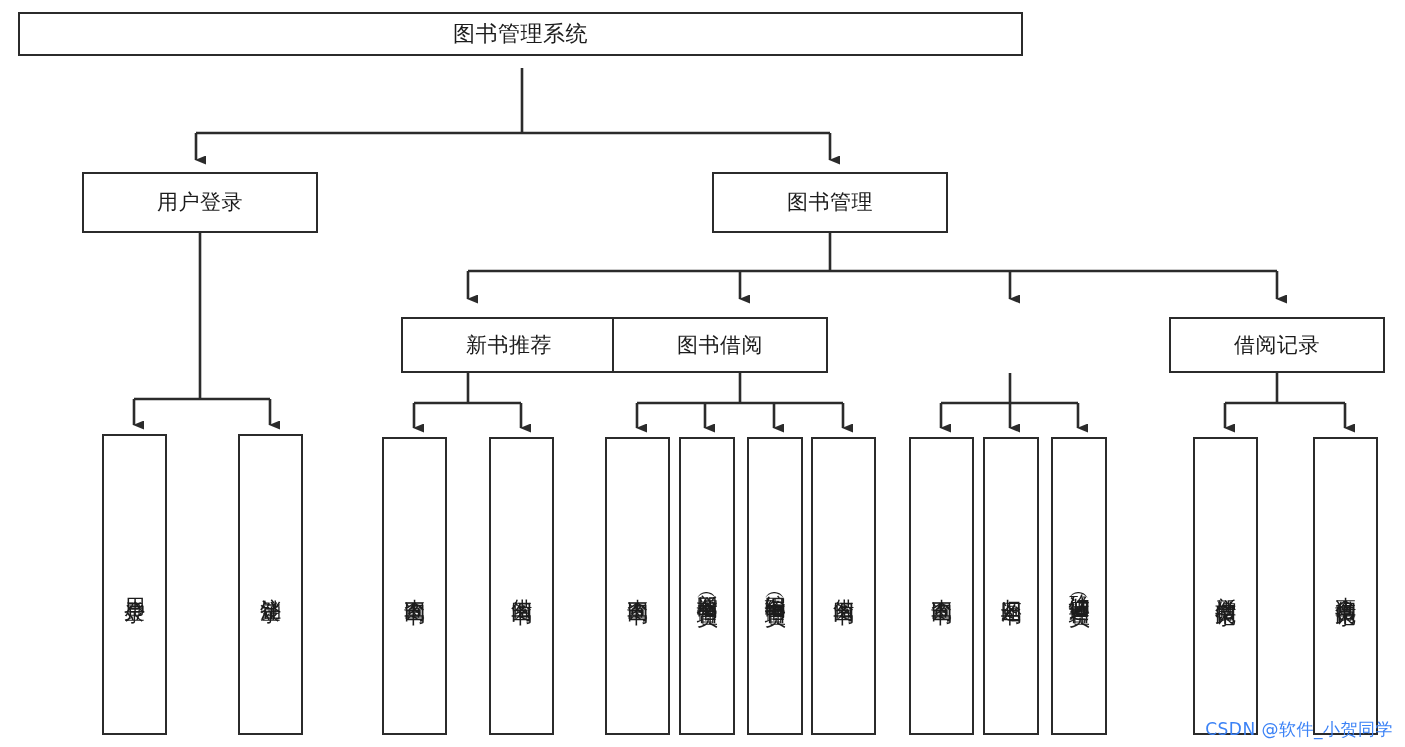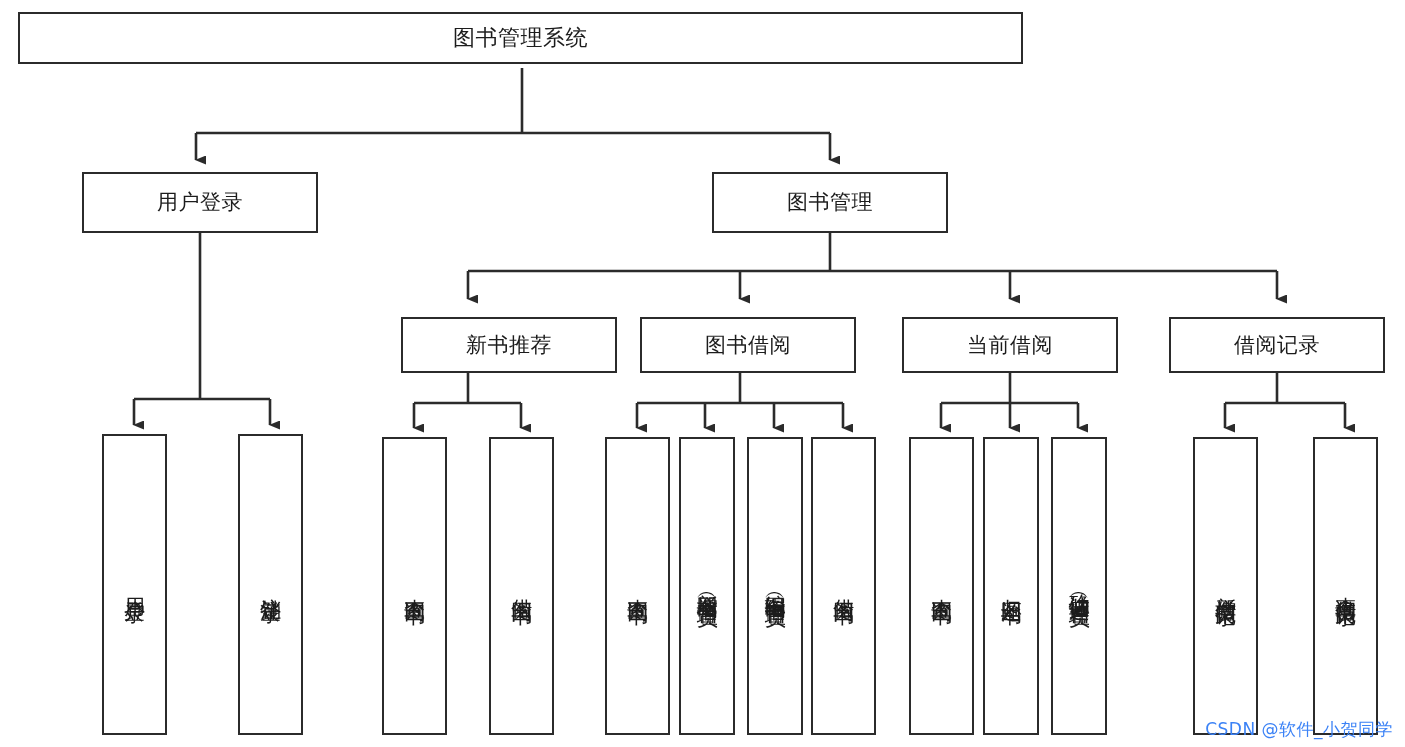--- a/index.html
+++ b/index.html
@@ -117,43 +117,40 @@
       <path d="M1010,403 L1010,428" marker-end="url(#arrow)"></path>
       <path d="M1078,403 L1078,428" marker-end="url(#arrow)"></path>
 
       <path d="M1277,373 L1277,403"></path>
       <path d="M1225,403 L1345,403"></path>
       <path d="M1225,403 L1225,428" marker-end="url(#arrow)"></path>
       <path d="M1345,403 L1345,428" marker-end="url(#arrow)"></path>
     </g>
   </svg>
 
-  <div class="node root horizontal" style="left:18px; top:12px; width:1005px; height:52px;">
+  <div class="node root horizontal" style="left:18px; top:12px; width:1005px; height:44px;">
     <span class="node-label">图书管理系统</span>
   </div>
 
   <div class="node horizontal" style="left:82px; top:172px; width:236px; height:61px;">
     <span class="node-label">用户登录</span>
   </div>
 
   <div class="node horizontal" style="left:712px; top:172px; width:236px; height:61px;">
     <span class="node-label">图书管理</span>
   </div>
 
   <div class="node horizontal" style="left:361px; top:317px; width:216px; height:56px;margin-left:40px;">
     <span class="node-label">新书推荐</span>
   </div>
 
-  <div class="node horizontal" style="left:640px; top:317px; width:216px; height:56px;">
+  <div class="node horizontal" style="left:612px; top:317px; width:216px; height:56px;">
     <span class="node-label">图书借阅</span>
   </div>
 
-  <div class="node horizontal" style="left:902px; top:317px; width:216px; height:56px;">
-    <span class="node-label">当前借阅</span>
-  </div>
 
   <div class="node horizontal" style="left:1169px; top:317px; width:216px; height:56px;align-items:center;">
     <span class="node-label">借阅记录</span>
   </div>
 
   <div class="node vertical" style="left:102px; top:434px; width:65px; height:301px;">
     <span class="node-label">用户登录</span>
   </div>
   <div class="node vertical" style="left:238px; top:434px; width:65px; height:301px;">
     <span class="node-label">注销登录</span>

